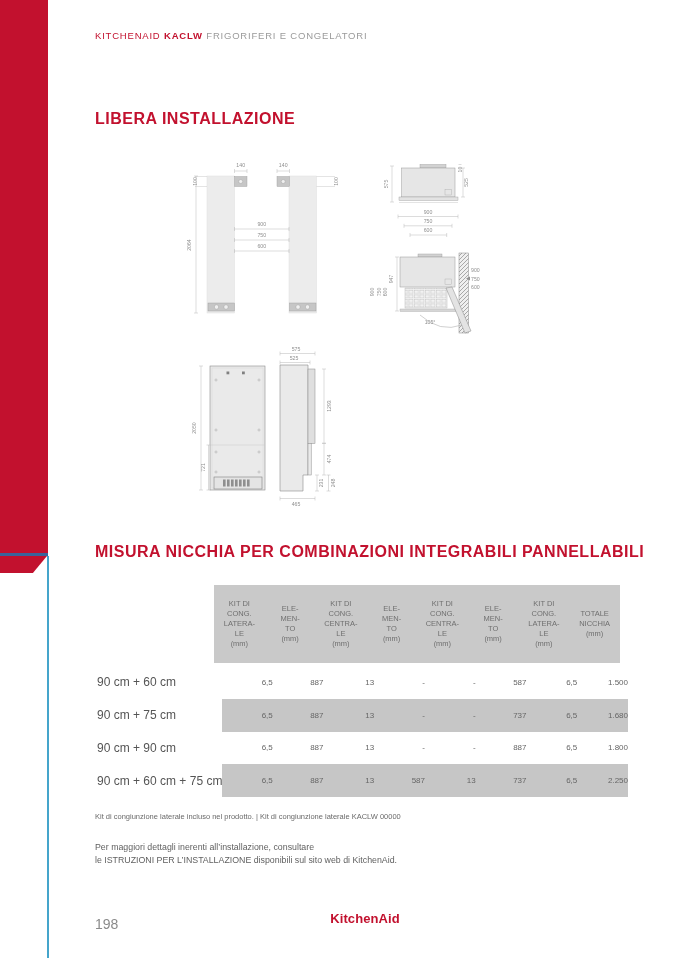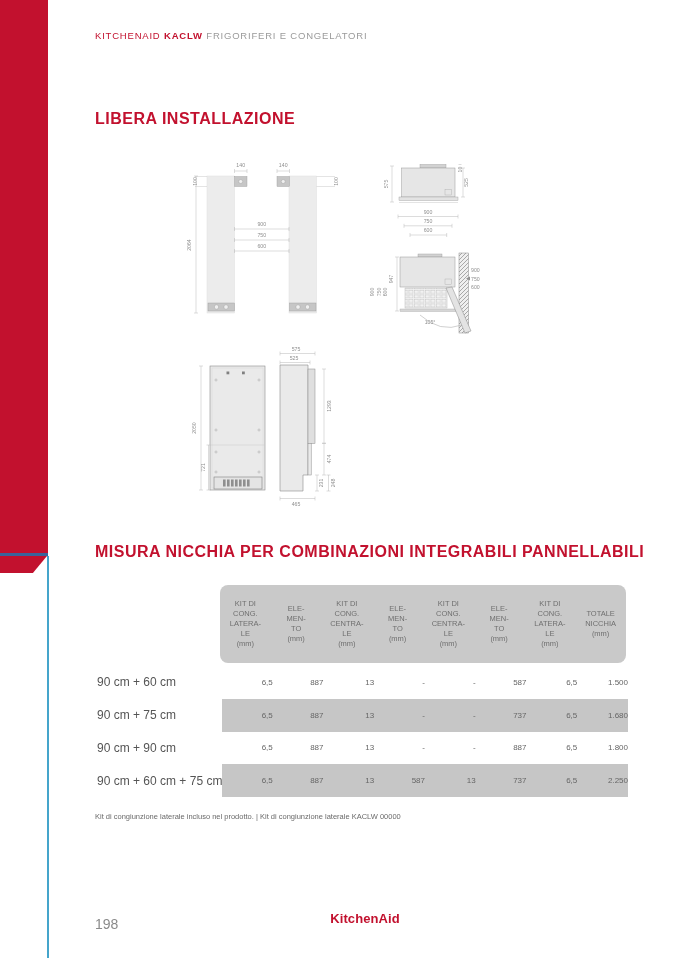--- a/index.html
+++ b/index.html
@@ -27,22 +27,22 @@
   .sec1{left:95px;top:110px;}
   .sec2{left:95px;top:543px;}
 
   
   svg text{font-family:"Liberation Sans", sans-serif;font-size:5.2px;fill:#8F8F8F;}
   .dimline{stroke:#B8B8B8;stroke-width:0.5;fill:none;}
   .thinline{stroke:#C9C9C9;stroke-width:0.5;fill:none;}
 
   
   .table-head{
-    left:220px;top:585px;width:406px;height:78px;background:#C9C9C9;
-    display:grid;grid-template-columns:repeat(8,1fr);align-items:center;border-radius:8px;
+    left:214px;top:585px;width:406px;height:78px;background:#C9C9C9;
+    display:grid;grid-template-columns:repeat(8,1fr);align-items:center;
   }
   .th{
     text-align:center;font-size:7.5px;line-height:1.32;color:#6F6F6F;
     white-space:pre-line;
   }
   .table-rows{left:222px;top:666px;width:406px;}
   .trow{
     height:32.8px;display:grid;grid-template-columns:repeat(8,1fr);
     align-items:center;text-align:right;font-size:8px;color:#666666;
   }
@@ -283,16 +283,18 @@
     <div>587</div>
     <div>13</div>
     <div>737</div>
     <div>6,5</div>
     <div>2.250</div>
   </div>
 </div>
 
 <div class="abs note1">Kit di congiunzione laterale incluso nel prodotto. | Kit di congiunzione laterale KACLW 00000</div>
 <div class="abs note2">
+  <div>Per maggiori dettagli inerenti all’installazione, consultare</div>
+  <div>le ISTRUZIONI PER L’INSTALLAZIONE disponibili sul sito web di KitchenAid.</div>
 </div>
 
 <div class="abs page-num">198</div>
 <div class="abs logo">KitchenAid</div>
 
 </body></html>

